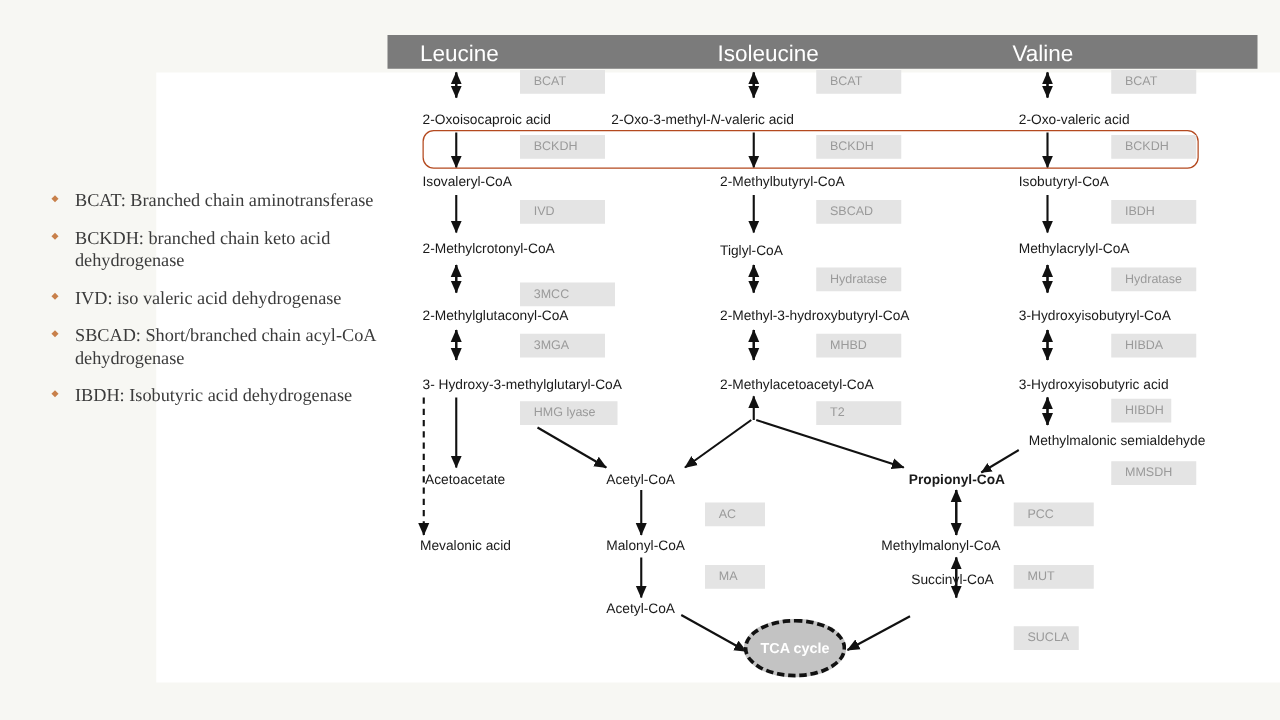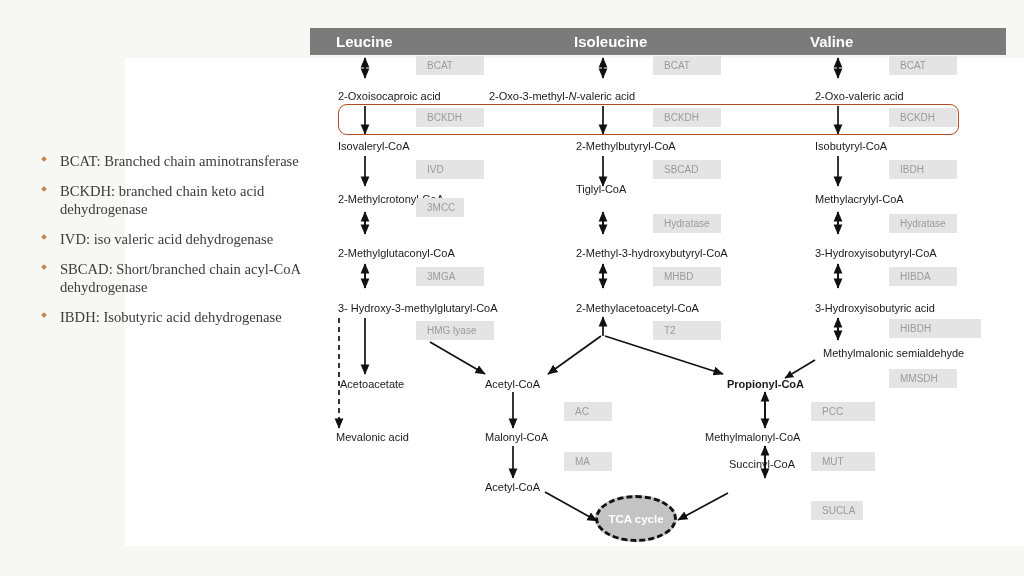--- a/index.html
+++ b/index.html
@@ -57,22 +57,22 @@
     position: absolute;
     left: 310px; top: 28px;
     width: 696px; height: 27px;
     background: #7b7b7b;
     z-index: 5;
   }
   .col-header {
     position: absolute;
     top: 5px;
     color: #ffffff;
-    font-size: 15px;
-    font-weight: bold;
+    font-size: 18px;
+    font-weight: normal;
     white-space: nowrap;
   }
   
   .metab {
     position: absolute;
     font-size: 11px;
     color: #1a1a1a;
     white-space: nowrap;
     z-index: 5;
     line-height: 1;
@@ -231,58 +231,58 @@
   <div class="metab" style="left:338px; top:194px;">2-Methylcrotonyl-CoA</div>
   <div class="metab" style="left:338px; top:248px;">2-Methylglutaconyl-CoA</div>
   <div class="metab" style="left:338px; top:303px;">3- Hydroxy-3-methylglutaryl-CoA</div>
   <div class="metab" style="left:340px; top:379px;">Acetoacetate</div>
   <div class="metab" style="left:336px; top:432px;">Mevalonic acid</div>
 
   <div class="metab" style="left:489px; top:91px;">
     <span>2-Oxo-3-methyl-</span><span class="hdr-italic">N</span><span>-valeric acid</span>
   </div>
   <div class="metab" style="left:576px; top:141px;">2-Methylbutyryl-CoA</div>
-  <div class="metab" style="left:576px; top:184px;text-align:center;">Tiglyl-CoA</div>
+  <div class="metab" style="left:576px; top:196px;text-align:center;">Tiglyl-CoA</div>
   <div class="metab" style="left:576px; top:248px;">2-Methyl-3-hydroxybutyryl-CoA</div>
   <div class="metab" style="left:576px; top:303px;">2-Methylacetoacetyl-CoA</div>
 
   <div class="metab" style="left:815px; top:91px;">2-Oxo-valeric acid</div>
   <div class="metab" style="left:815px; top:141px;">Isobutyryl-CoA</div>
   <div class="metab" style="left:815px; top:194px;">Methylacrylyl-CoA</div>
   <div class="metab" style="left:815px; top:248px;">3-Hydroxyisobutyryl-CoA</div>
   <div class="metab" style="left:815px; top:303px;">3-Hydroxyisobutyric acid</div>
   <div class="metab" style="left:823px; top:348px;">Methylmalonic semialdehyde</div>
 
   <div class="metab" style="left:485px; top:379px;">Acetyl-CoA</div>
   <div class="metab" style="left:485px; top:432px;">Malonyl-CoA</div>
   <div class="metab" style="left:485px; top:482px;">Acetyl-CoA</div>
   <div class="metab" style="left:727px; top:379px;font-weight:bold;">Propionyl-CoA</div>
   <div class="metab" style="left:705px; top:432px;">Methylmalonyl-CoA</div>
   <div class="metab" style="left:729px; top:459px;text-align:right;">Succinyl-CoA</div>
 
   <div class="enzyme" style="left:375px; top:56px;  width:68px;">BCAT</div>
   <div class="enzyme" style="left:375px; top:108px; width:68px;">BCKDH</div>
   <div class="enzyme" style="left:375px; top:160px; width:68px;">IVD</div>
-  <div class="enzyme" style="left:375px; top:198px; width:48px;text-align:center;">3MCC</div>
+  <div class="enzyme" style="left:375px; top:226px; width:76px;text-align:center;">3MCC</div>
   <div class="enzyme" style="left:375px; top:267px; width:68px;">3MGA</div>
   <div class="enzyme" style="left:375px; top:321px; width:78px;">HMG lyase</div>
 
   <div class="enzyme" style="left:612px; top:56px;  width:68px;">BCAT</div>
   <div class="enzyme" style="left:612px; top:108px; width:68px;">BCKDH</div>
   <div class="enzyme" style="left:612px; top:160px; width:68px;">SBCAD</div>
   <div class="enzyme" style="left:612px; top:214px; width:68px;">Hydratase</div>
   <div class="enzyme" style="left:612px; top:267px; width:68px;">MHBD</div>
   <div class="enzyme" style="left:612px; top:321px; width:68px;">T2</div>
 
   <div class="enzyme" style="left:848px; top:56px;  width:68px;">BCAT</div>
   <div class="enzyme" style="left:848px; top:108px; width:68px;">BCKDH</div>
   <div class="enzyme" style="left:848px; top:160px; width:68px;">IBDH</div>
   <div class="enzyme" style="left:848px; top:214px; width:68px;">Hydratase</div>
   <div class="enzyme" style="left:848px; top:267px; width:68px;">HIBDA</div>
-  <div class="enzyme" style="left:848px; top:319px; width:92px;">HIBDH</div>
+  <div class="enzyme" style="left:848px; top:319px; width:48px;">HIBDH</div>
   <div class="enzyme" style="left:848px; top:369px; width:68px;">MMSDH</div>
 
   <div class="enzyme" style="left:523px; top:402px; width:48px;">AC</div>
   <div class="enzyme" style="left:523px; top:452px; width:48px;">MA</div>
   <div class="enzyme" style="left:770px; top:402px; width:64px;">PCC</div>
   <div class="enzyme" style="left:770px; top:452px; width:64px;">MUT</div>
   <div class="enzyme" style="left:770px; top:501px; width:52px;">SUCLA</div>
 
   <div id="tca-cycle">TCA cycle</div>
 

